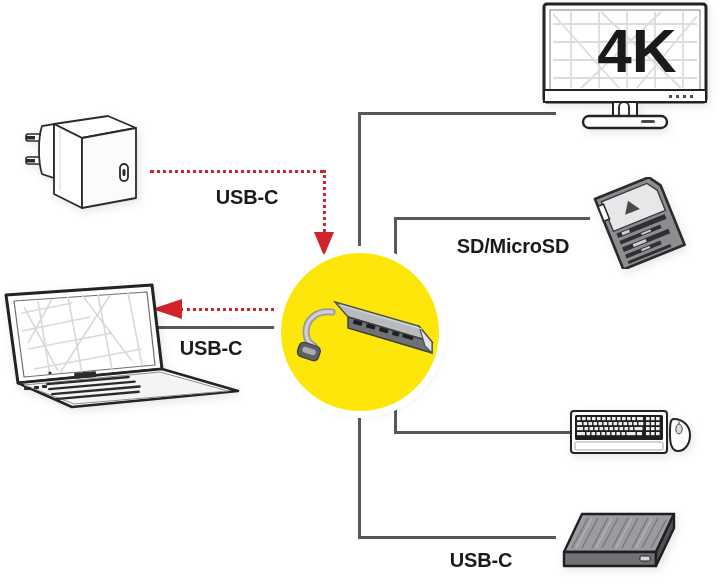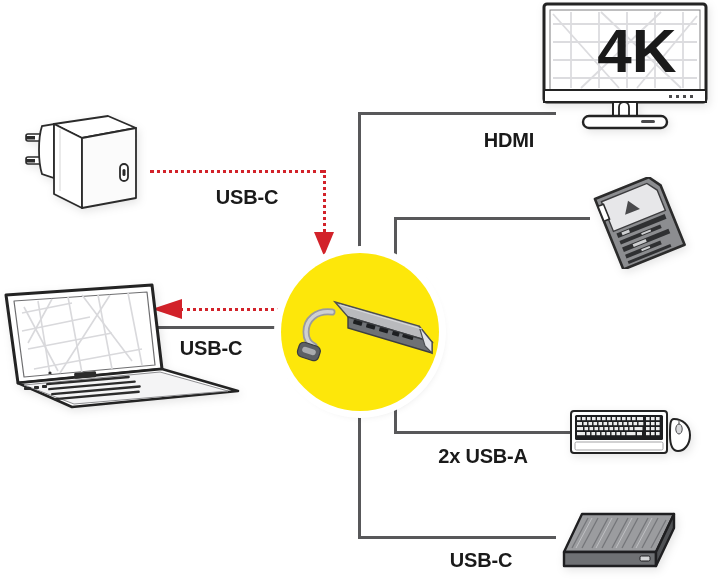--- a/index.html
+++ b/index.html
@@ -104,24 +104,23 @@
   <svg class="abs" style="left:152px; top:298px;" width="32" height="22" viewBox="0 0 32 22">
     <polygon points="0,11 30,1 30,21" fill="#d2222a"></polygon>
   </svg>
 
   <div class="conn-label center" style="left:147px; top:186px; width:200px;">
     <div>USB-C</div>
   </div>
 
   <div class="conn-label center" style="left:151px; top:337px; width:120px;">USB-C</div>
 
-  <div class="conn-label center" style="left:449px; top:129px; width:120px;">HDMI</div>
-
-
-  <div class="conn-label center" style="left:403px; top:445px; width:160px;">2x USB-A</div>
+
+  <div class="conn-label center" style="left:433px; top:235px; width:160px;">SD/MicroSD</div>
+
 
   <div class="conn-label center" style="left:421px; top:549px; width:120px;">USB-C</div>
 
   <div id="hub-circle"></div>
 
   <svg class="abs" style="left:288px; top:296px;" width="150" height="72" viewBox="0 0 150 72">
 
     <path d="M44 16 C 28 14, 18 24, 18 36 C 18 44, 22 48, 26 50" fill="none" stroke="#9a9a9e" stroke-width="7" stroke-linecap="round"></path>
     <path d="M44 16 C 28 14, 18 24, 18 36 C 18 44, 22 48, 26 50" fill="none" stroke="#cfd0d2" stroke-width="3.5" stroke-linecap="round"></path>
 

